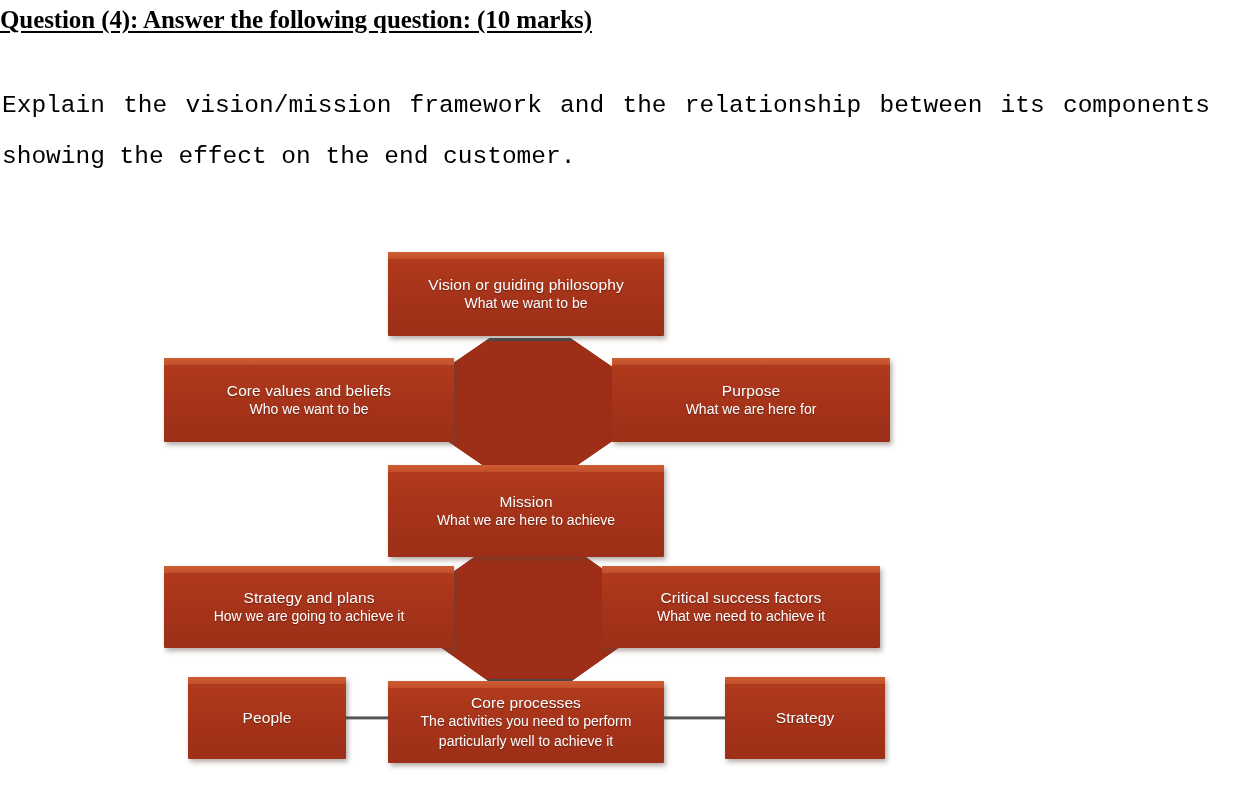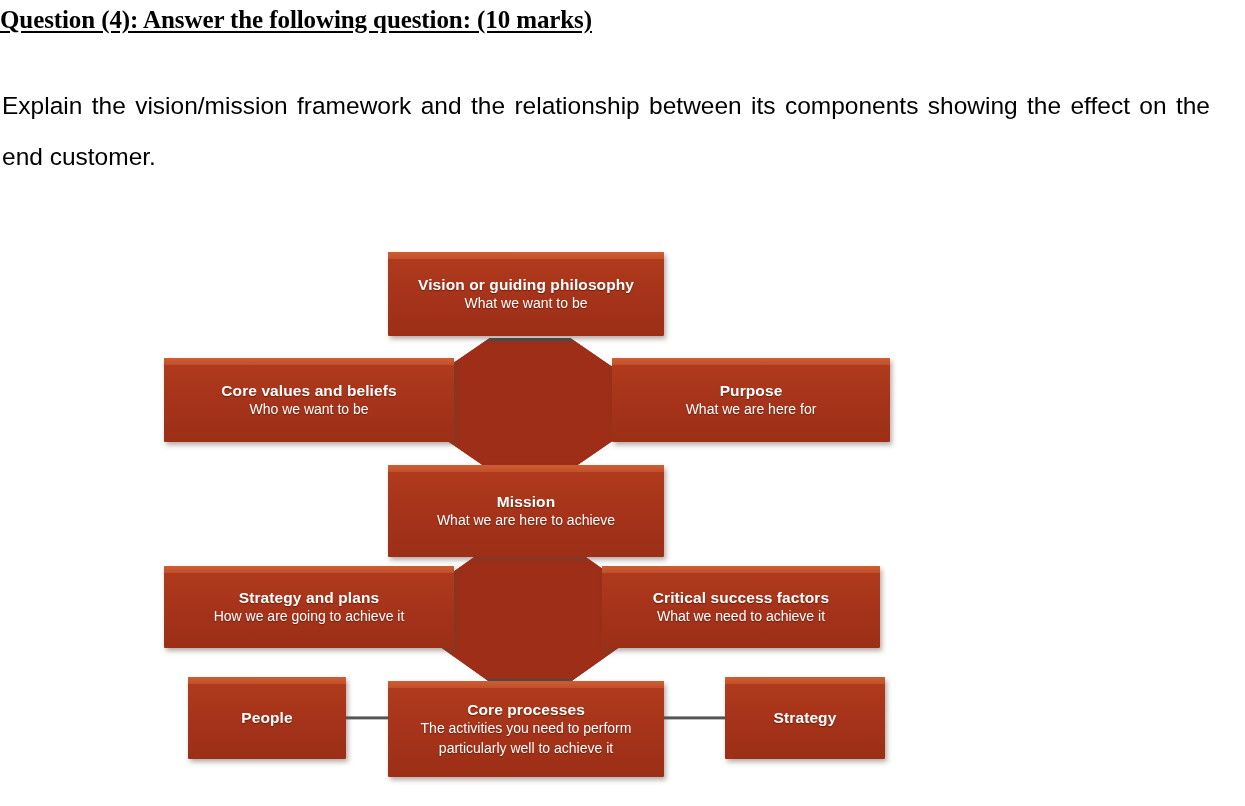--- a/index.html
+++ b/index.html
@@ -30,21 +30,21 @@
     text-decoration: underline;
     text-underline-offset: 3px;
     white-space: nowrap;
   }
 
   #doc-paragraph {
     position: absolute;
     left: 2px;
     top: 80px;
     width: 1208px;
-    font-family: Liberation Sans, sans-serif;
+    font-family: Liberation Mono, monospace;
     font-size: 24.5px;
     line-height: 51px;
     text-align: justify;
     text-align-last: left;
     -webkit-hyphens: none;
     hyphens: none;
   }
 
   
   #diagram {
@@ -76,21 +76,21 @@
   .node::before {
     content: "";
     position: absolute;
     left: 0; right: 0; top: 0;
     height: 7px;
     background: linear-gradient(to bottom, #cf5d33, #c1502b);
   }
   .node .title {
     position: relative;
     font-size: 15.5px;
-    font-weight: bold;
+    font-weight: normal;
     letter-spacing: 0.1px;
     text-shadow: 0 1px 1px rgba(60, 20, 10, 0.6);
     line-height: 1.25;
     z-index: 2;
   }
   .node .sub {
     position: relative;
     font-size: 14px;
     font-weight: normal;
     line-height: 1.38;
@@ -123,21 +123,21 @@
   }
 
   
   #node-vision        { left: 388px; top: 252px;  width: 276px; height: 84px; }
   #node-core-values   { left: 164px; top: 358px;  width: 290px; height: 84px; }
   #node-purpose       { left: 612px; top: 358px;  width: 278px; height: 84px; }
   #node-mission       { left: 388px; top: 465px;  width: 276px; height: 92px; }
   #node-strategy      { left: 164px; top: 566px;  width: 290px; height: 82px; }
   #node-critical      { left: 602px; top: 566px;  width: 278px; height: 82px; }
   #node-people        { left: 188px; top: 677px;  width: 158px; height: 82px; }
-  #node-core-proc     { left: 388px; top: 681px;  width: 276px; height: 96px; }
+  #node-core-proc     { left: 388px; top: 681px;  width: 276px; height: 82px; }
   #node-resources     { left: 725px; top: 677px;  width: 160px; height: 82px; }
 
   #octagon-top    { left: 434px; top: 338px; width: 186px; height: 126px; }
   #octagon-bottom { left: 434px; top: 546px; width: 186px; height: 130px; }
 
   #connector-left  { left: 335px; top: 716px; width: 55px; }
   #connector-right { left: 663px; top: 716px; width: 64px; }
 </style>
 </head>
 <body>

